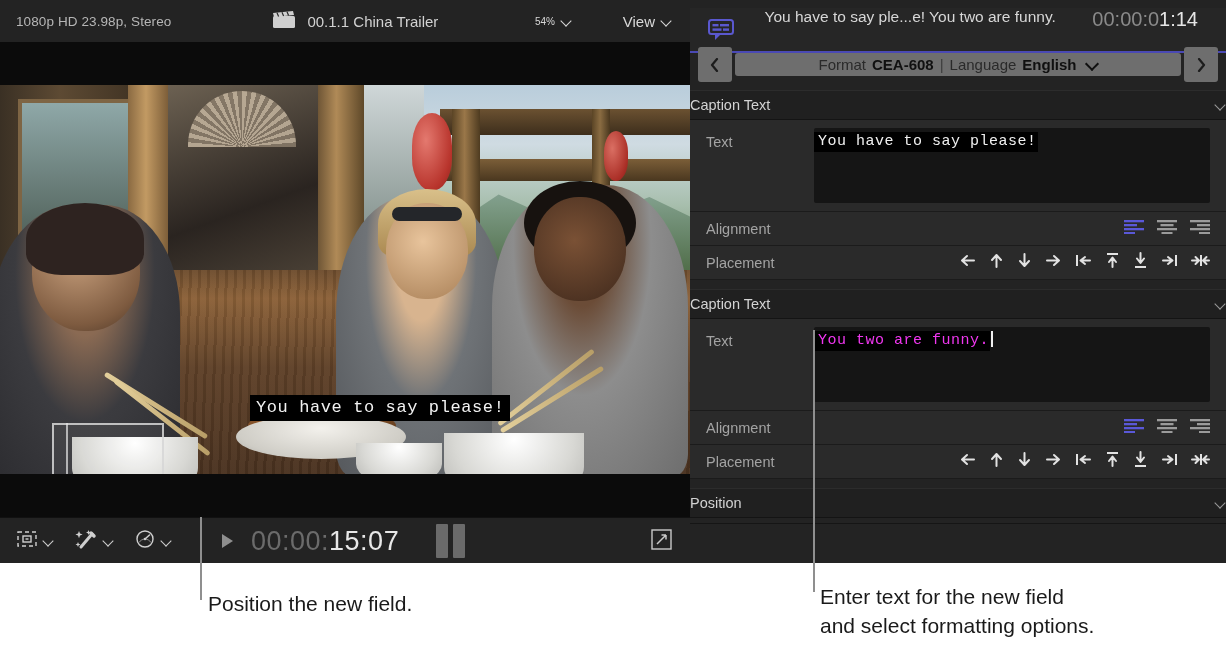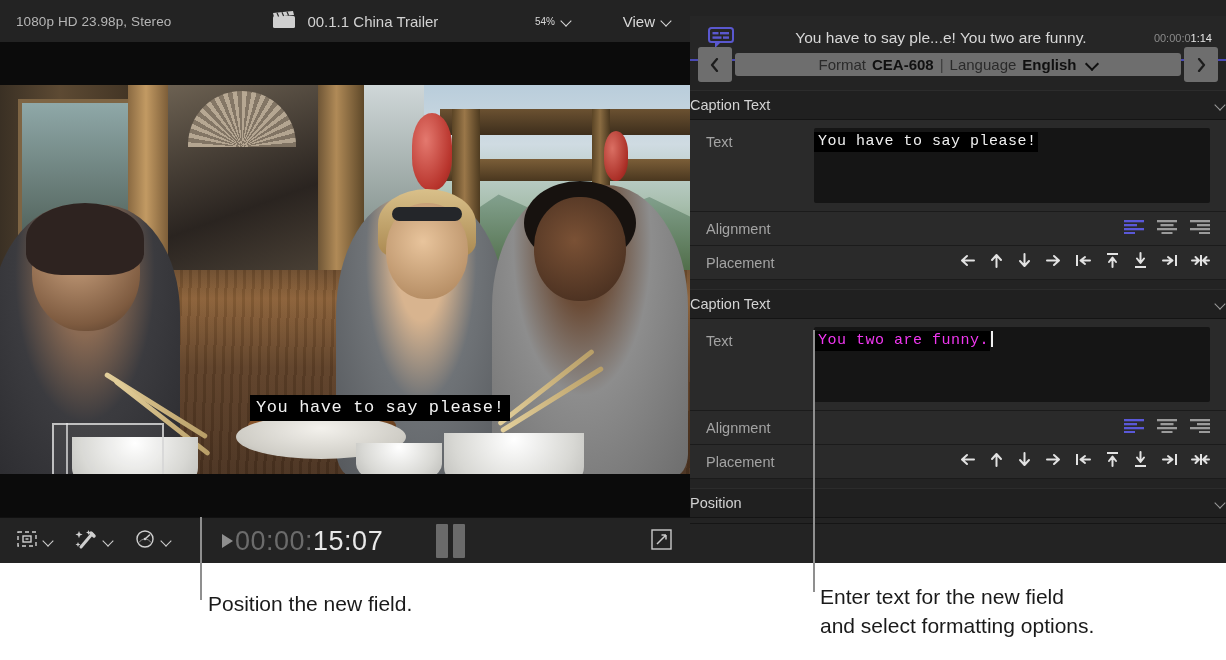--- a/index.html
+++ b/index.html
@@ -108,37 +108,37 @@
 
   
   .cap{position:absolute;background:#000;font-family:"Liberation Mono",monospace;
      font-size:17px;letter-spacing:.6px;padding:3px 6px 4px;white-space:nowrap;}
   .cap-a{left:250px;top:310px;color:#f2f2f2;}
 
   .viewer-bottom{position:absolute;left:0;top:517px;width:690px;height:46px;background:#232323;
      border-top:1px solid #111;display:flex;align-items:center;}
   .vb-tools{display:flex;align-items:center;gap:20px;margin-left:16px;}
   .vb-tool{display:flex;align-items:center;gap:6px;color:#cfcfcf;cursor:default;}
-  .vb-tc{position:absolute;left:222px;display:flex;align-items:center;gap:2px;}
+  .vb-tc{position:absolute;left:222px;display:flex;align-items:center;gap:18px;}
   .tc-play{width:0;height:0;border-left:11px solid #8e8e8e;border-top:7px solid transparent;border-bottom:7px solid transparent;}
   .tc-text{font-size:27px;letter-spacing:.5px;color:#e8e8e8;font-family:"Liberation Sans",sans-serif;}
   .tc-dim{color:#6b6b6b;}
   .meters{position:absolute;left:436px;display:flex;gap:5px;align-items:flex-end;}
   .meter{width:12px;background:#6a6a6a;border-radius:1px;}
   .m1{height:34px;} .m2{height:34px;}
   .vb-exp{position:absolute;right:18px;color:#c9c9c9;}
 
   
   .insp{position:absolute;left:690px;top:0;width:536px;height:523px;background:#232323;}
-  .insp-head{position:absolute;left:0;top:16px;width:536px;height:43px;background:#262626;
-     display:flex;align-items:center;border-bottom:2px solid #4a49b4;}
+  .insp-head{position:absolute;left:0;top:8px;width:536px;height:43px;background:#262626;
+     display:flex;border-bottom:2px solid #4a49b4;}
   .ih-icon{margin-left:18px;display:flex;align-items:center;}
   .ih-title{flex:1;text-align:center;color:#d7d7d7;font-size:15.5px;white-space:nowrap;
      padding-right:0px;margin-left:-6px;}
-  .ih-tc{color:#8a8a8a;font-size:11px;margin-right:14px;white-space:nowrap;}
+  .ih-tc{color:#8a8a8a;font-size:20px;margin-right:28px;white-space:nowrap;}
   .ih-tc b{color:#e6e6e6;font-weight:400;}
 
   .fmtbar{position:absolute;left:0;top:45px;width:536px;height:39px;display:flex;align-items:center;
      padding:0 8px;box-sizing:border-box;gap:3px;}
   .fb-btn{width:34px;height:35px;background:#6e6e6e;border-radius:3px;display:flex;
      align-items:center;justify-content:center;color:#1a1a1a;font-size:17px;font-weight:700;}
   .fb-main{flex:1;height:23px;background:#6e6e6e;border-radius:3px;display:flex;
      align-items:center;justify-content:center;gap:6px;color:#1e1e1e;font-size:15px;}
   .fb-main .lbl{color:#2a2a2a;}
   .fb-main .val{color:#101010;font-weight:700;}

